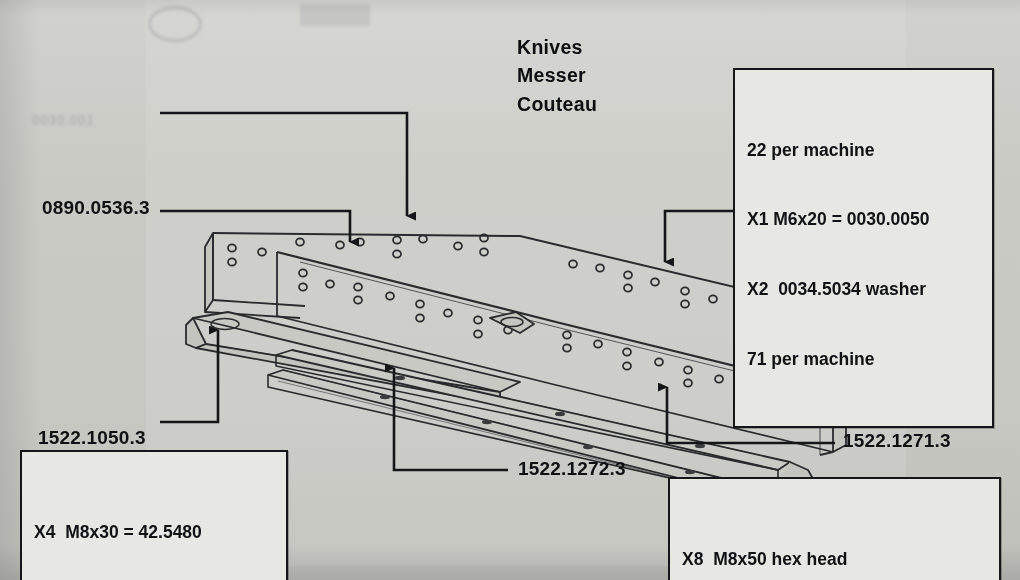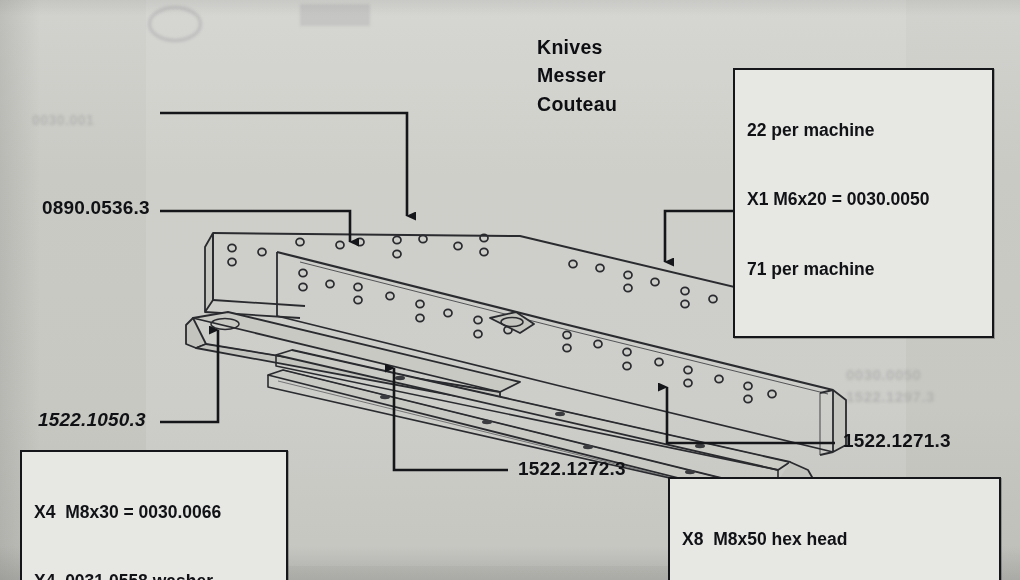--- a/index.html
+++ b/index.html
@@ -37,21 +37,21 @@
   }
 
   svg.draw{position:absolute;left:0;top:0;width:1020px;height:580px;}
 
   
   .box{
     position:absolute;
     background:#e7e7e4;
     border:2px solid #15161a;
     box-shadow:1px 1px 0 rgba(0,0,0,.25);
-    padding:2px 12px 8px 12px;
+    padding:22px 12px 8px 12px;
     color:#111216;
     font-size:17.5px;
     line-height:1.33;
     font-weight:600;
     white-space:pre;
   }
   .box div{white-space:pre;}
 
   
   .lbl{
@@ -64,21 +64,20 @@
   }
 
   
   .title{
     position:absolute;
     color:#0d0e11;
     font-size:19.5px;
     font-weight:800;
     letter-spacing:.3px;
     line-height:1.45;
-    margin-left:20px;
   }
   .title div{white-space:nowrap;}
 </style>
 </head>
 <body>
 
 <div id="stage">
 
   <div class="paper-light"></div>
   <div class="panel-lighter"></div>
@@ -247,32 +246,33 @@
   </svg>
 
   <div class="title" style="left:517px;top:33px;">
     <div>Knives</div>
     <div>Messer</div>
     <div>Couteau</div>
   </div>
 
   <div class="lbl" style="left:42px;top:197px;">0890.0536.3</div>
   <div class="lbl" style="left:838px;top:197px;">0890.0537.3</div>
-  <div class="lbl" style="left:38px;top:409px;font-style:italic;">1522.1050.3</div>
+  <div class="lbl" style="left:38px;top:427px;">1522.1050.3</div>
   <div class="lbl" style="left:518px;top:458px;">1522.1272.3</div>
   <div class="lbl" style="left:843px;top:430px;">1522.1271.3</div>
 
   <div class="box" style="left:733px;top:68px;width:233px;">
     <div>22 per machine</div>
     <div>X1 M6x20 = 0030.0050</div>
+    <div>X2  0034.5034 washer</div>
     <div>71 per machine</div>
   </div>
 
   <div class="box" style="left:20px;top:450px;width:240px;">
-    <div>X4  M8x30 = 0030.0066</div>
+    <div>X4  M8x30 = 42.5480</div>
     <div>X4  0031.0558 washer</div>
   </div>
 
   <div class="box" style="left:668px;top:477px;width:305px;">
     <div>X8  M8x50 hex head</div>
     
     
   </div>
 
 </div>

